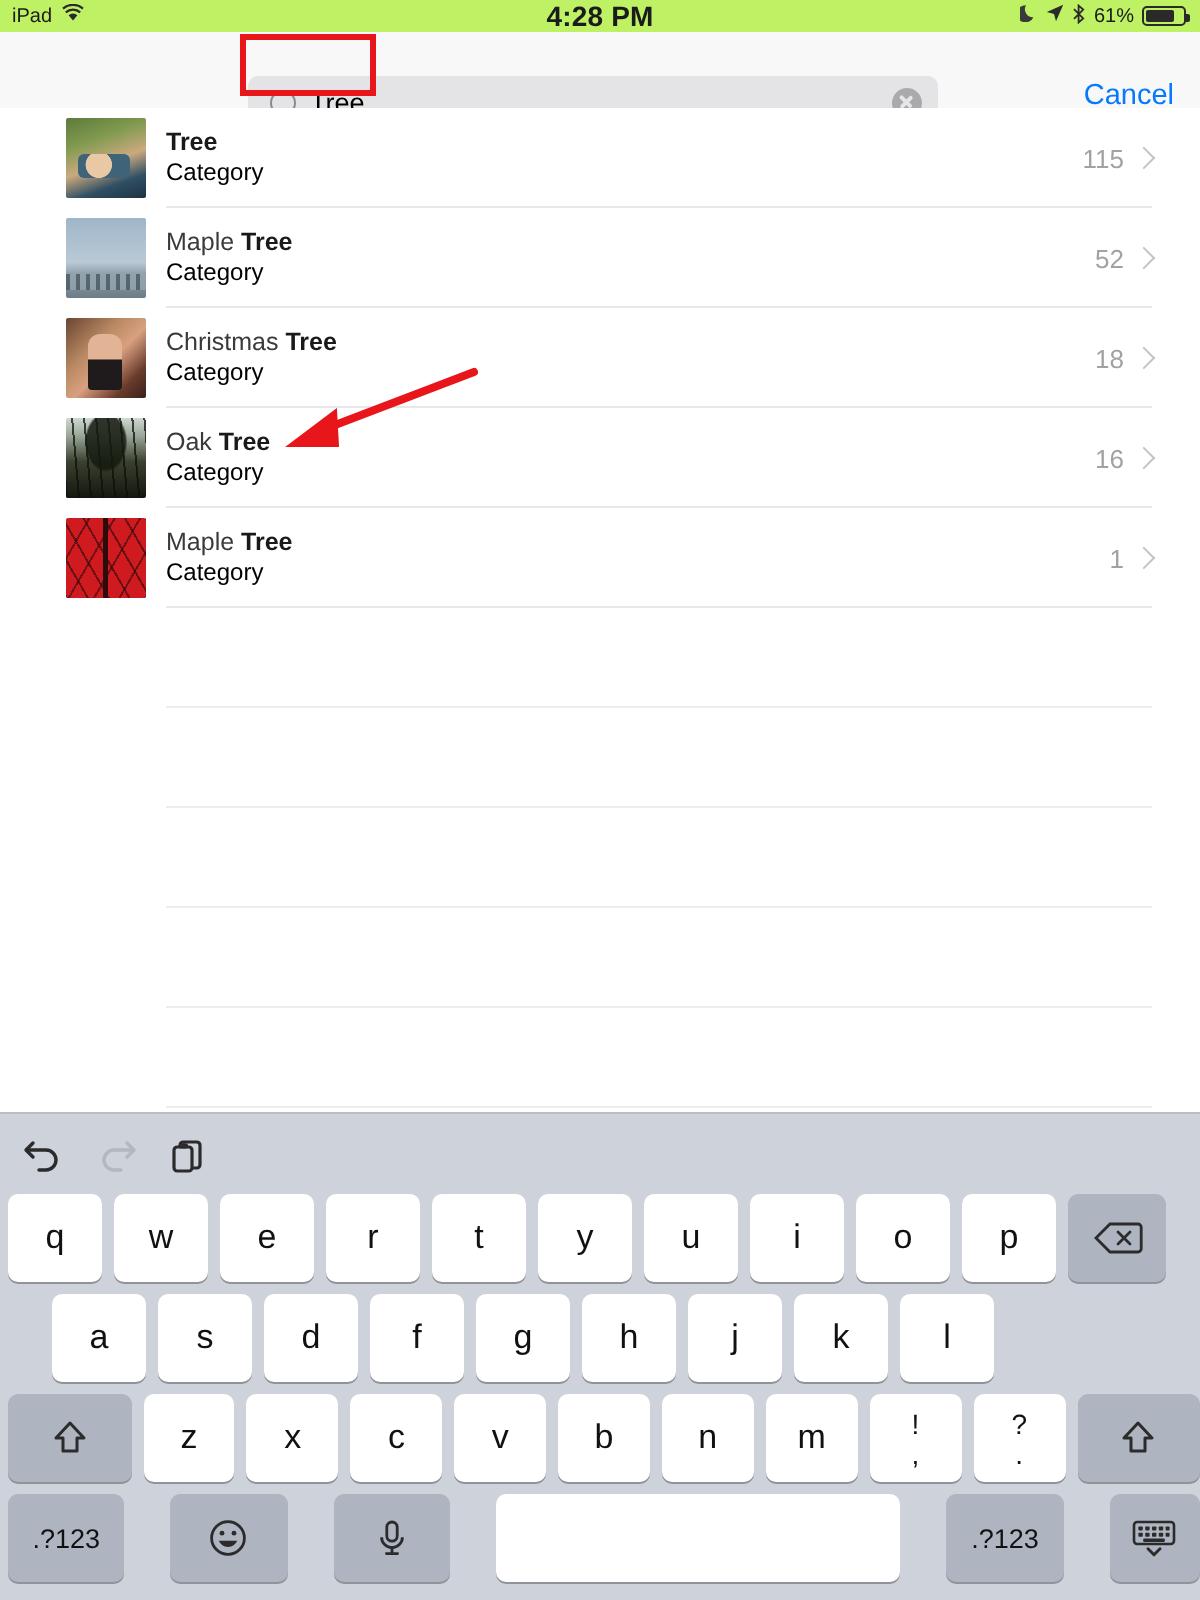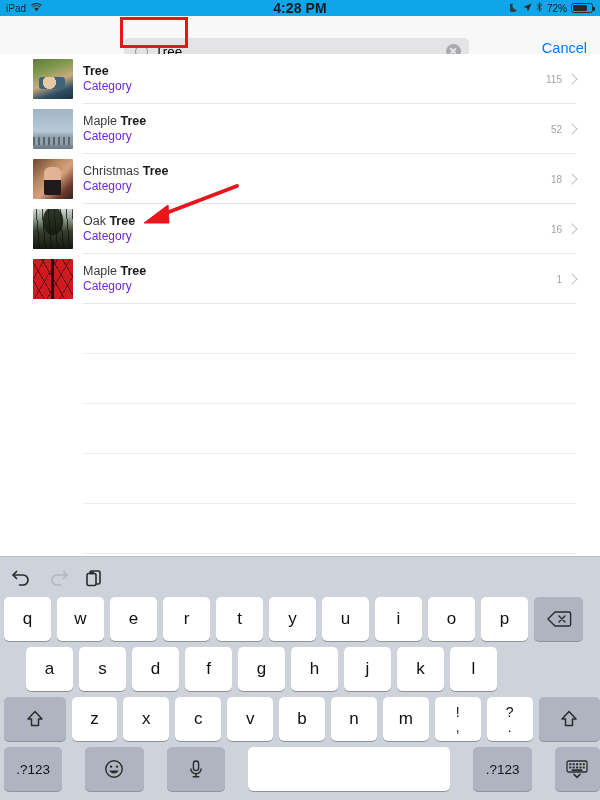--- a/index.html
+++ b/index.html
@@ -14,21 +14,21 @@
     position: relative;
     width: 600px; height: 800px;
     background: #ffffff;
     overflow: hidden;
   }
 
   
   #statusbar {
     position: absolute; left: 0; top: 0;
     width: 600px; height: 16px;
-    background: #0ea5e9;
+    background: #bef264;
     display: flex; align-items: center;
     font-size: 10px; color: #1b1b1b;
     border-bottom: 1px solid #ebebeb;
   }
   #statusbar .sb-left { display: flex; align-items: center; gap: 5px; padding-left: 6px; }
   #statusbar .sb-center {
     position: absolute; left: 0; right: 0; text-align: center;
     font-size: 14px; font-weight: bold; letter-spacing: .1px;
   }
   #statusbar .sb-right {
@@ -105,23 +105,23 @@
     position: absolute; left: 83px; right: 24px; bottom: 0; height: 1px;
     background: #e8e8e8;
   }
   .thumb {
     width: 40px; height: 40px; margin-left: 33px; flex: 0 0 auto;
     border-radius: 1px; background-size: cover; position: relative; overflow: hidden;
   }
   .rtext { margin-left: 10px; display: flex; flex-direction: column; justify-content: center; }
   .rtitle { font-size: 12.5px; color: #3a3a3a; line-height: 15px; }
   .rtitle b { color: #1a1a1a; font-weight: bold; }
-  .rsub { font-size: 12px; color: #6d28d9; line-height: 15px; }
+  .rsub { font-size: 12px; color: #000000; line-height: 15px; }
   .rcount {
-    margin-left: auto; font-size: 10px; color: #a2a2a2; padding-right: 6px;
+    margin-left: auto; font-size: 13px; color: #a2a2a2; padding-right: 6px;
   }
   .chev {
     width: 7px; height: 7px; border-right: 1.4px solid #c4c4c7; border-top: 1.4px solid #c4c4c7;
     transform: rotate(45deg); margin-right: 24px; flex: 0 0 auto;
   }
   .emptyrow { position: relative; height: 50px; }
   .emptyrow .sep {
     position: absolute; left: 83px; right: 24px; bottom: 0; height: 1px; background: #ededed;
   }
 
@@ -214,21 +214,21 @@
       <span class="sb-ico">
         <svg width="9" height="9" viewBox="0 0 9 9">
             <path d="M8.6 0.4 L0.4 4.0 L4.0 5.0 L5.0 8.6 Z" fill="#2a2a2a"></path>
           </svg>
       </span>
       <span class="sb-ico">
         <svg width="7" height="10" viewBox="0 0 7 10">
           <path d="M1 2.6 L5.6 7.2 L3.3 9.2 V0.8 L5.6 2.8 L1 7.4" stroke="#2a2a2a" stroke-width="0.9" fill="none"></path>
         </svg>
       </span>
-      <span>72%</span>
+      <span>61%</span>
       <span class="battery-shell">
         <span class="battery-fill"></span>
       </span>
     </div>
   </div>
 
   <div id="searchbar">
     <div id="searchfield" title="Search">
       <span class="mag"></span>
       <span id="searchtext">Tree</span>

